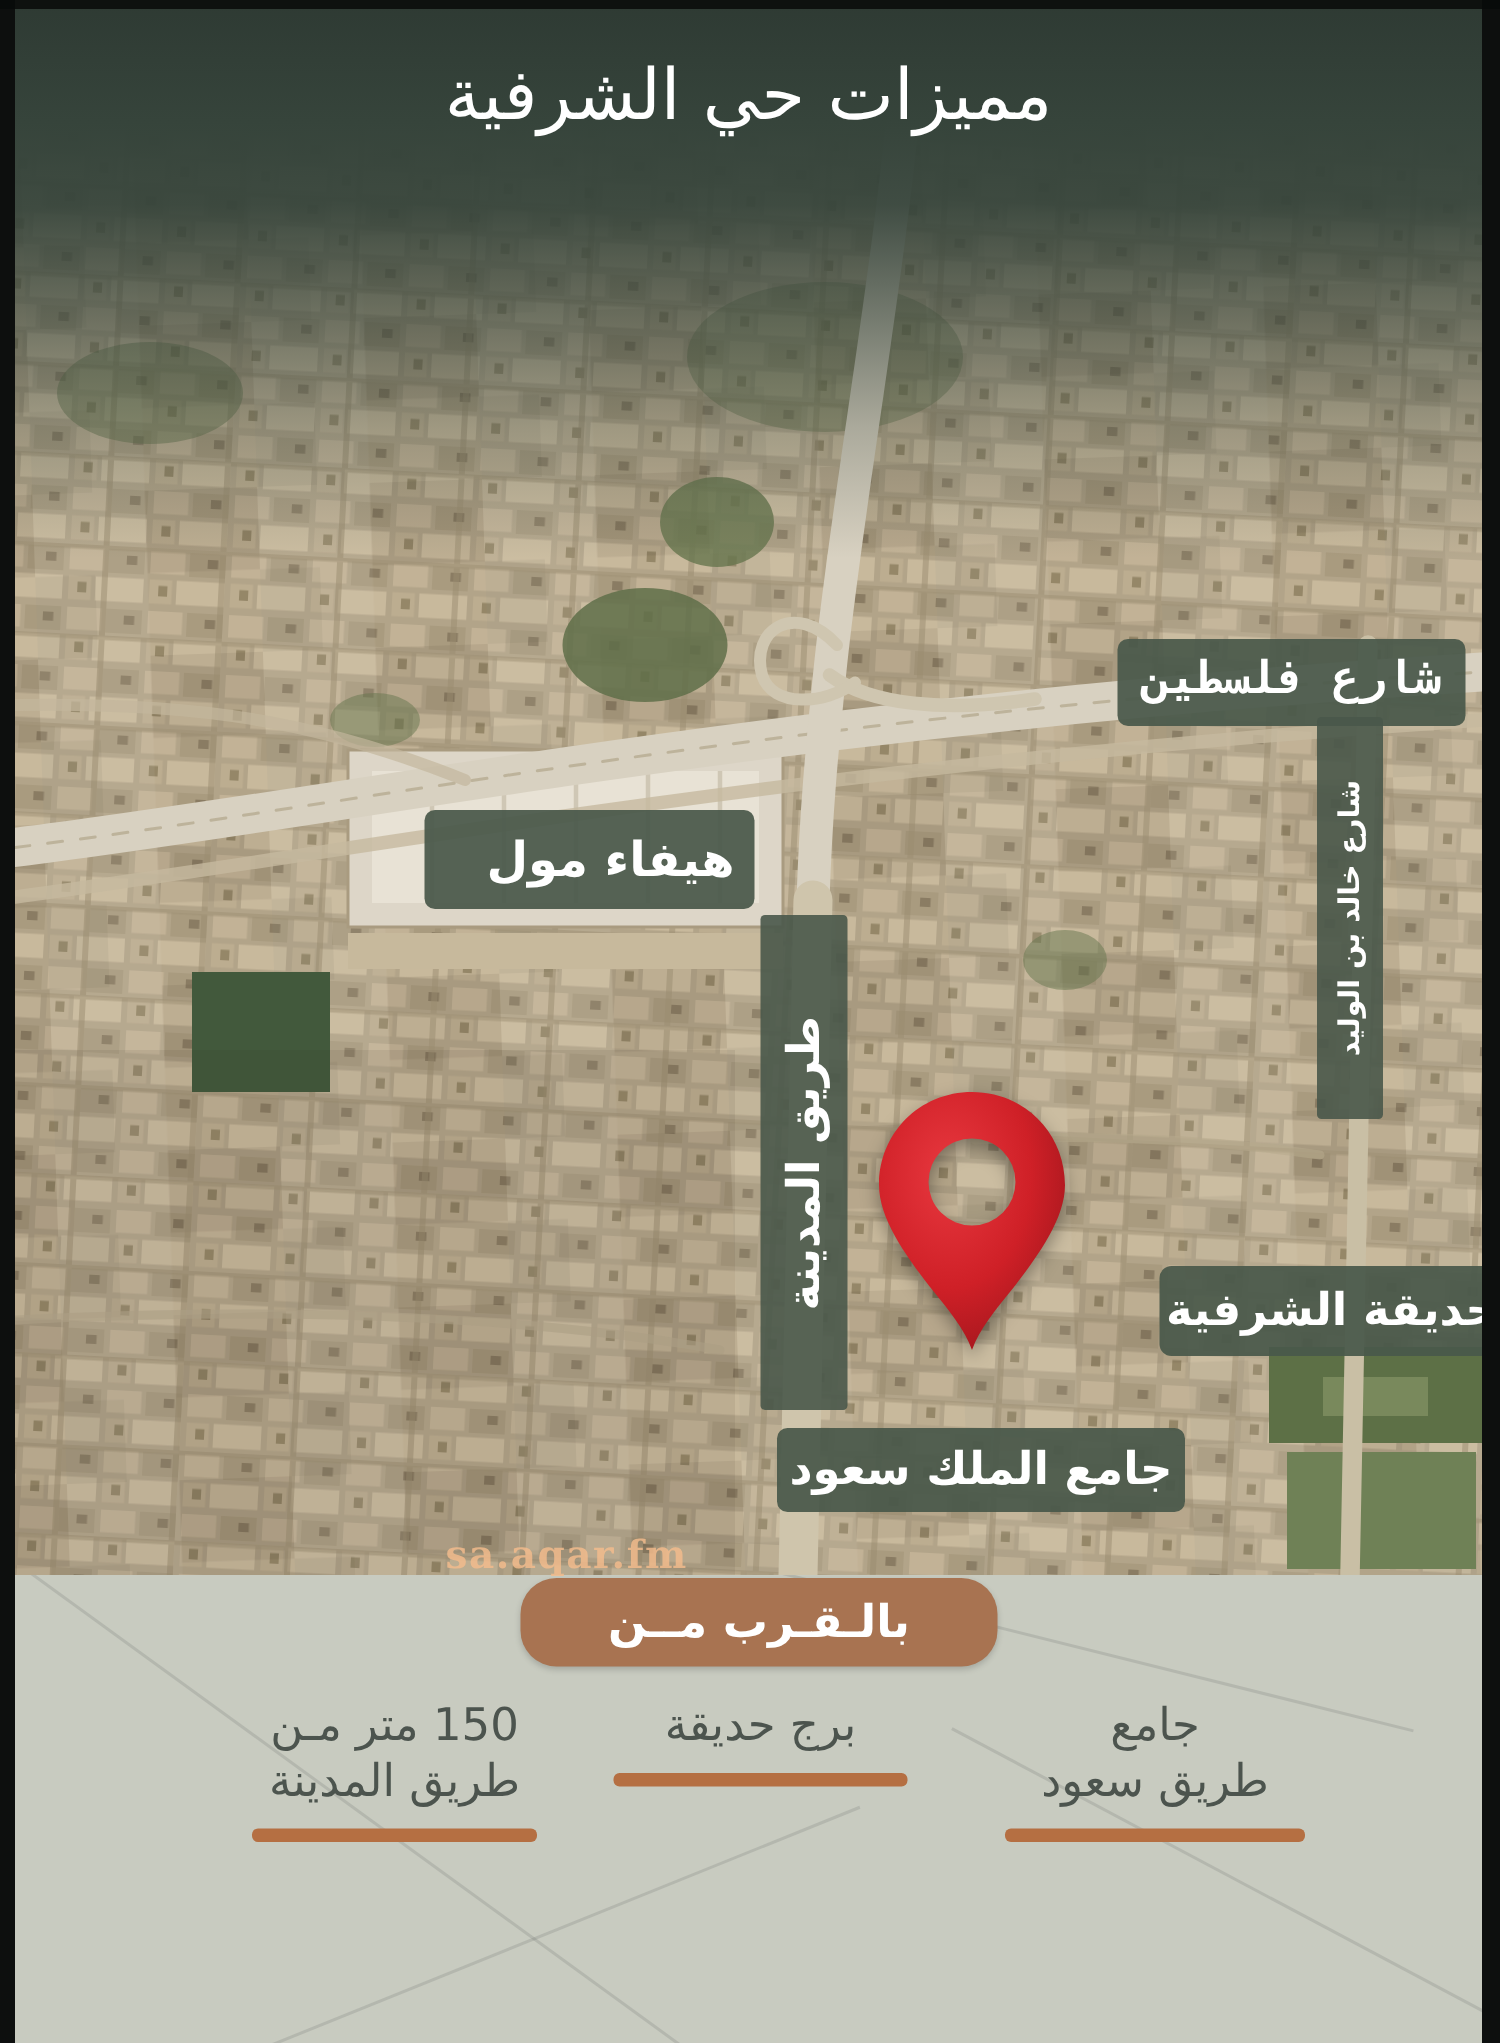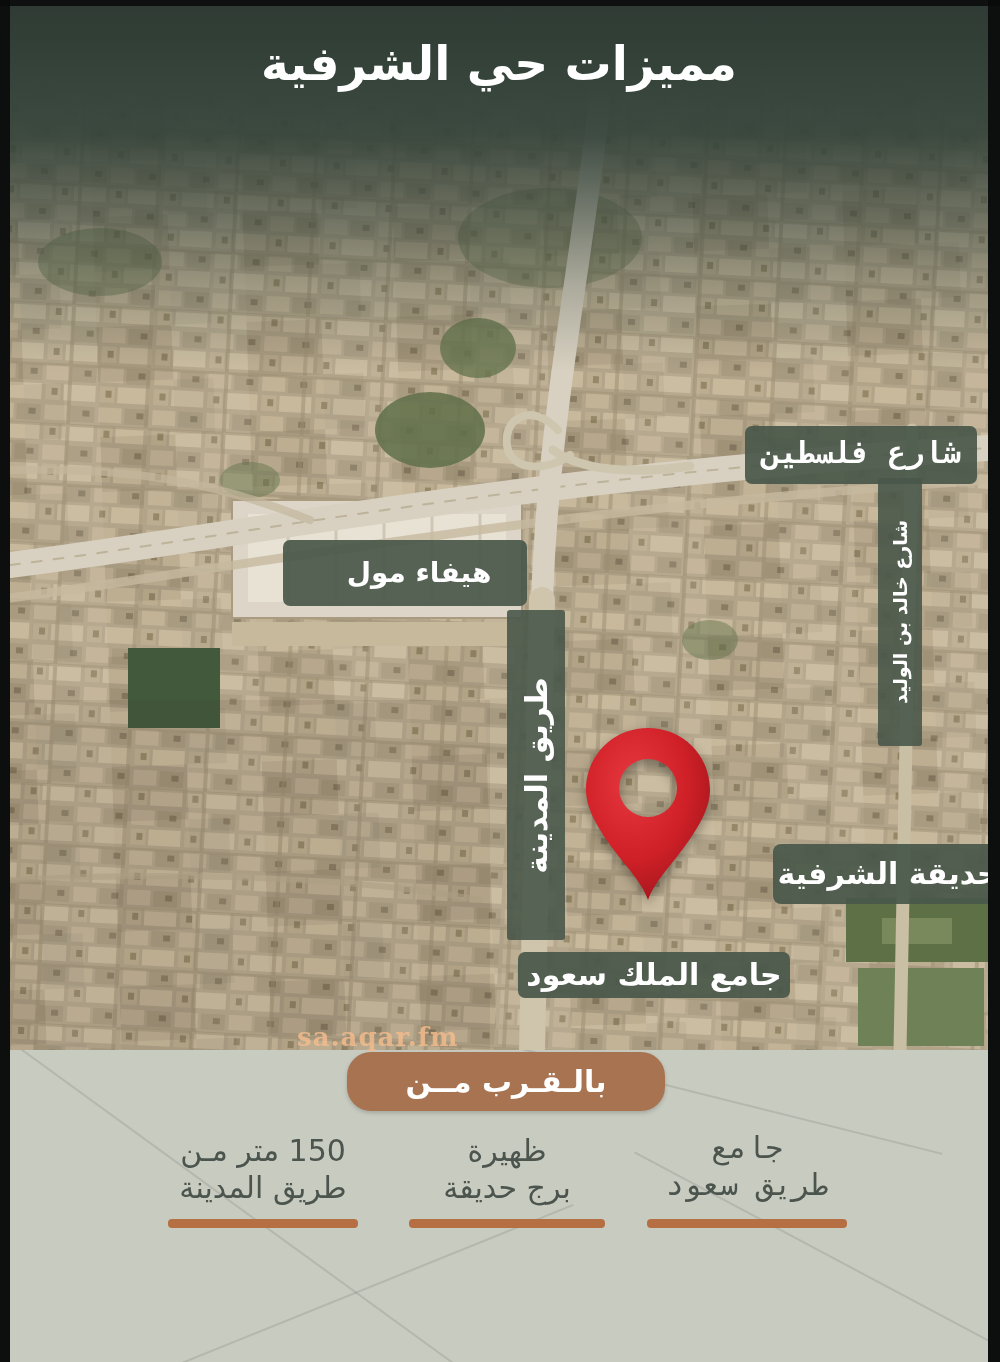--- a/index.html
+++ b/index.html
@@ -9,30 +9,30 @@
   .content{position:absolute;left:10px;right:12px;top:0;bottom:0;background:#c8cbc0;overflow:hidden;}
 
   
   .map-wrap{position:absolute;left:0;right:0;top:0;height:1050px;background:#b3a58a;overflow:hidden;}
   .map-wrap svg.map{position:absolute;inset:0;width:100%;height:100%;}
   .header-fade{position:absolute;left:0;right:0;top:0;height:620px;pointer-events:none;
     background:linear-gradient(180deg,#2e3a33 0%,#36443b 13%,rgba(54,68,59,0.94) 22%,
       rgba(54,68,59,0.62) 34%,rgba(54,68,59,0.28) 46%,rgba(54,68,59,0) 60%);}
 
   .title{position:absolute;top:36px;left:0;right:0;text-align:center;color:#ffffff;
-         font-size:47px;font-weight:700;letter-spacing:0;direction:rtl;}
+         font-size:47px;font-weight:400;letter-spacing:0;direction:rtl;}
 
   
   .map-label{position:absolute;display:flex;align-items:center;justify-content:center;
     background:rgba(73,88,74,0.93);color:#ffffff;font-weight:700;font-size:30px;
     border-radius:7px;direction:rtl;line-height:1;}
   .lbl-palestine{left:735px;top:426px;width:232px;height:58px;font-family:Liberation Mono, monospace;}
-  .lbl-mall{left:273px;top:540px;width:244px;height:66px;font-size:28px;padding-left:28px;}
+  .lbl-mall{left:273px;top:540px;width:220px;height:66px;font-size:32px;padding-left:28px;}
   .lbl-park{left:763px;top:844px;width:230px;height:60px;border-radius:8px 0 0 8px;}
-  .lbl-mosque{left:508px;top:952px;width:272px;height:46px;}
+  .lbl-mosque{left:508px;top:952px;width:272px;height:56px;}
 
   .vband{position:absolute;display:flex;align-items:center;justify-content:center;
     background:rgba(73,88,74,0.90);color:#fff;font-weight:700;direction:rtl;}
   .vband span{white-space:nowrap;transform:rotate(-90deg);}
   .band-madinah{left:497px;top:610px;width:58px;height:330px;font-size:30px;border-radius:3px;}
   .band-khalid{left:868px;top:478px;width:44px;height:268px;font-size:19px;border-radius:3px;}
 
   .pin{position:absolute;left:573px;top:726px;width:130px;height:177px;
        filter:drop-shadow(0 5px 6px rgba(0,0,0,0.35));}
 
@@ -48,21 +48,21 @@
   .bottom{position:absolute;left:0;right:0;top:1050px;height:312px;background:#c8cbc0;overflow:hidden;}
   .vein{position:absolute;background:rgba(110,116,108,0.22);height:2px;}
   .v1{left:-60px;top:150px;width:560px;transform:rotate(36deg);}
   .v2{left:120px;top:240px;width:460px;transform:rotate(-22deg);}
   .v3{left:420px;top:40px;width:520px;transform:rotate(14deg);}
   .v4{left:600px;top:200px;width:420px;transform:rotate(28deg);}
 
   .col{position:absolute;top:82px;text-align:center;direction:rtl;color:#4c544e;}
   .col .line{font-size:30px;line-height:37px;text-align:center;}
   .col .bar{height:9px;border-radius:4px;background:#b56f42;margin-top:13px;width:100%;}
-  .col-mosque{left:637px;width:200px;font-family:Liberation Mono, monospace;}
+  .col-mosque{left:660px;width:200px;}
   .col-tower{left:399px;width:196px;}
   .col-road{left:158px;width:190px;}
 
   
   .edge-left{position:absolute;left:0;top:0;bottom:0;width:10px;background:#0d0f0e;z-index:9;}
   .edge-right{position:absolute;right:0;top:0;bottom:0;width:12px;background:#0d0f0e;z-index:9;}
   .edge-top{position:absolute;left:0;right:0;top:0;height:6px;background:rgba(8,10,9,0.85);z-index:9;}
 </style>
 </head>
 <body>
@@ -171,21 +171,20 @@
       <div class="vein v3"></div>
       <div class="vein v4"></div>
 
       <div class="col col-mosque">
         <div class="line">جامع</div>
         <div class="line">طريق سعود</div>
         <div class="bar"></div>
       </div>
 
       <div class="col col-tower">
-        <div class="line">ظهيرة</div>
         <div class="line">برج حديقة</div>
         <div class="bar"></div>
       </div>
 
       <div class="col col-road">
         <div class="line">150 متر مـن</div>
         <div class="line">طريق المدينة</div>
         <div class="bar"></div>
       </div>
     </div>

